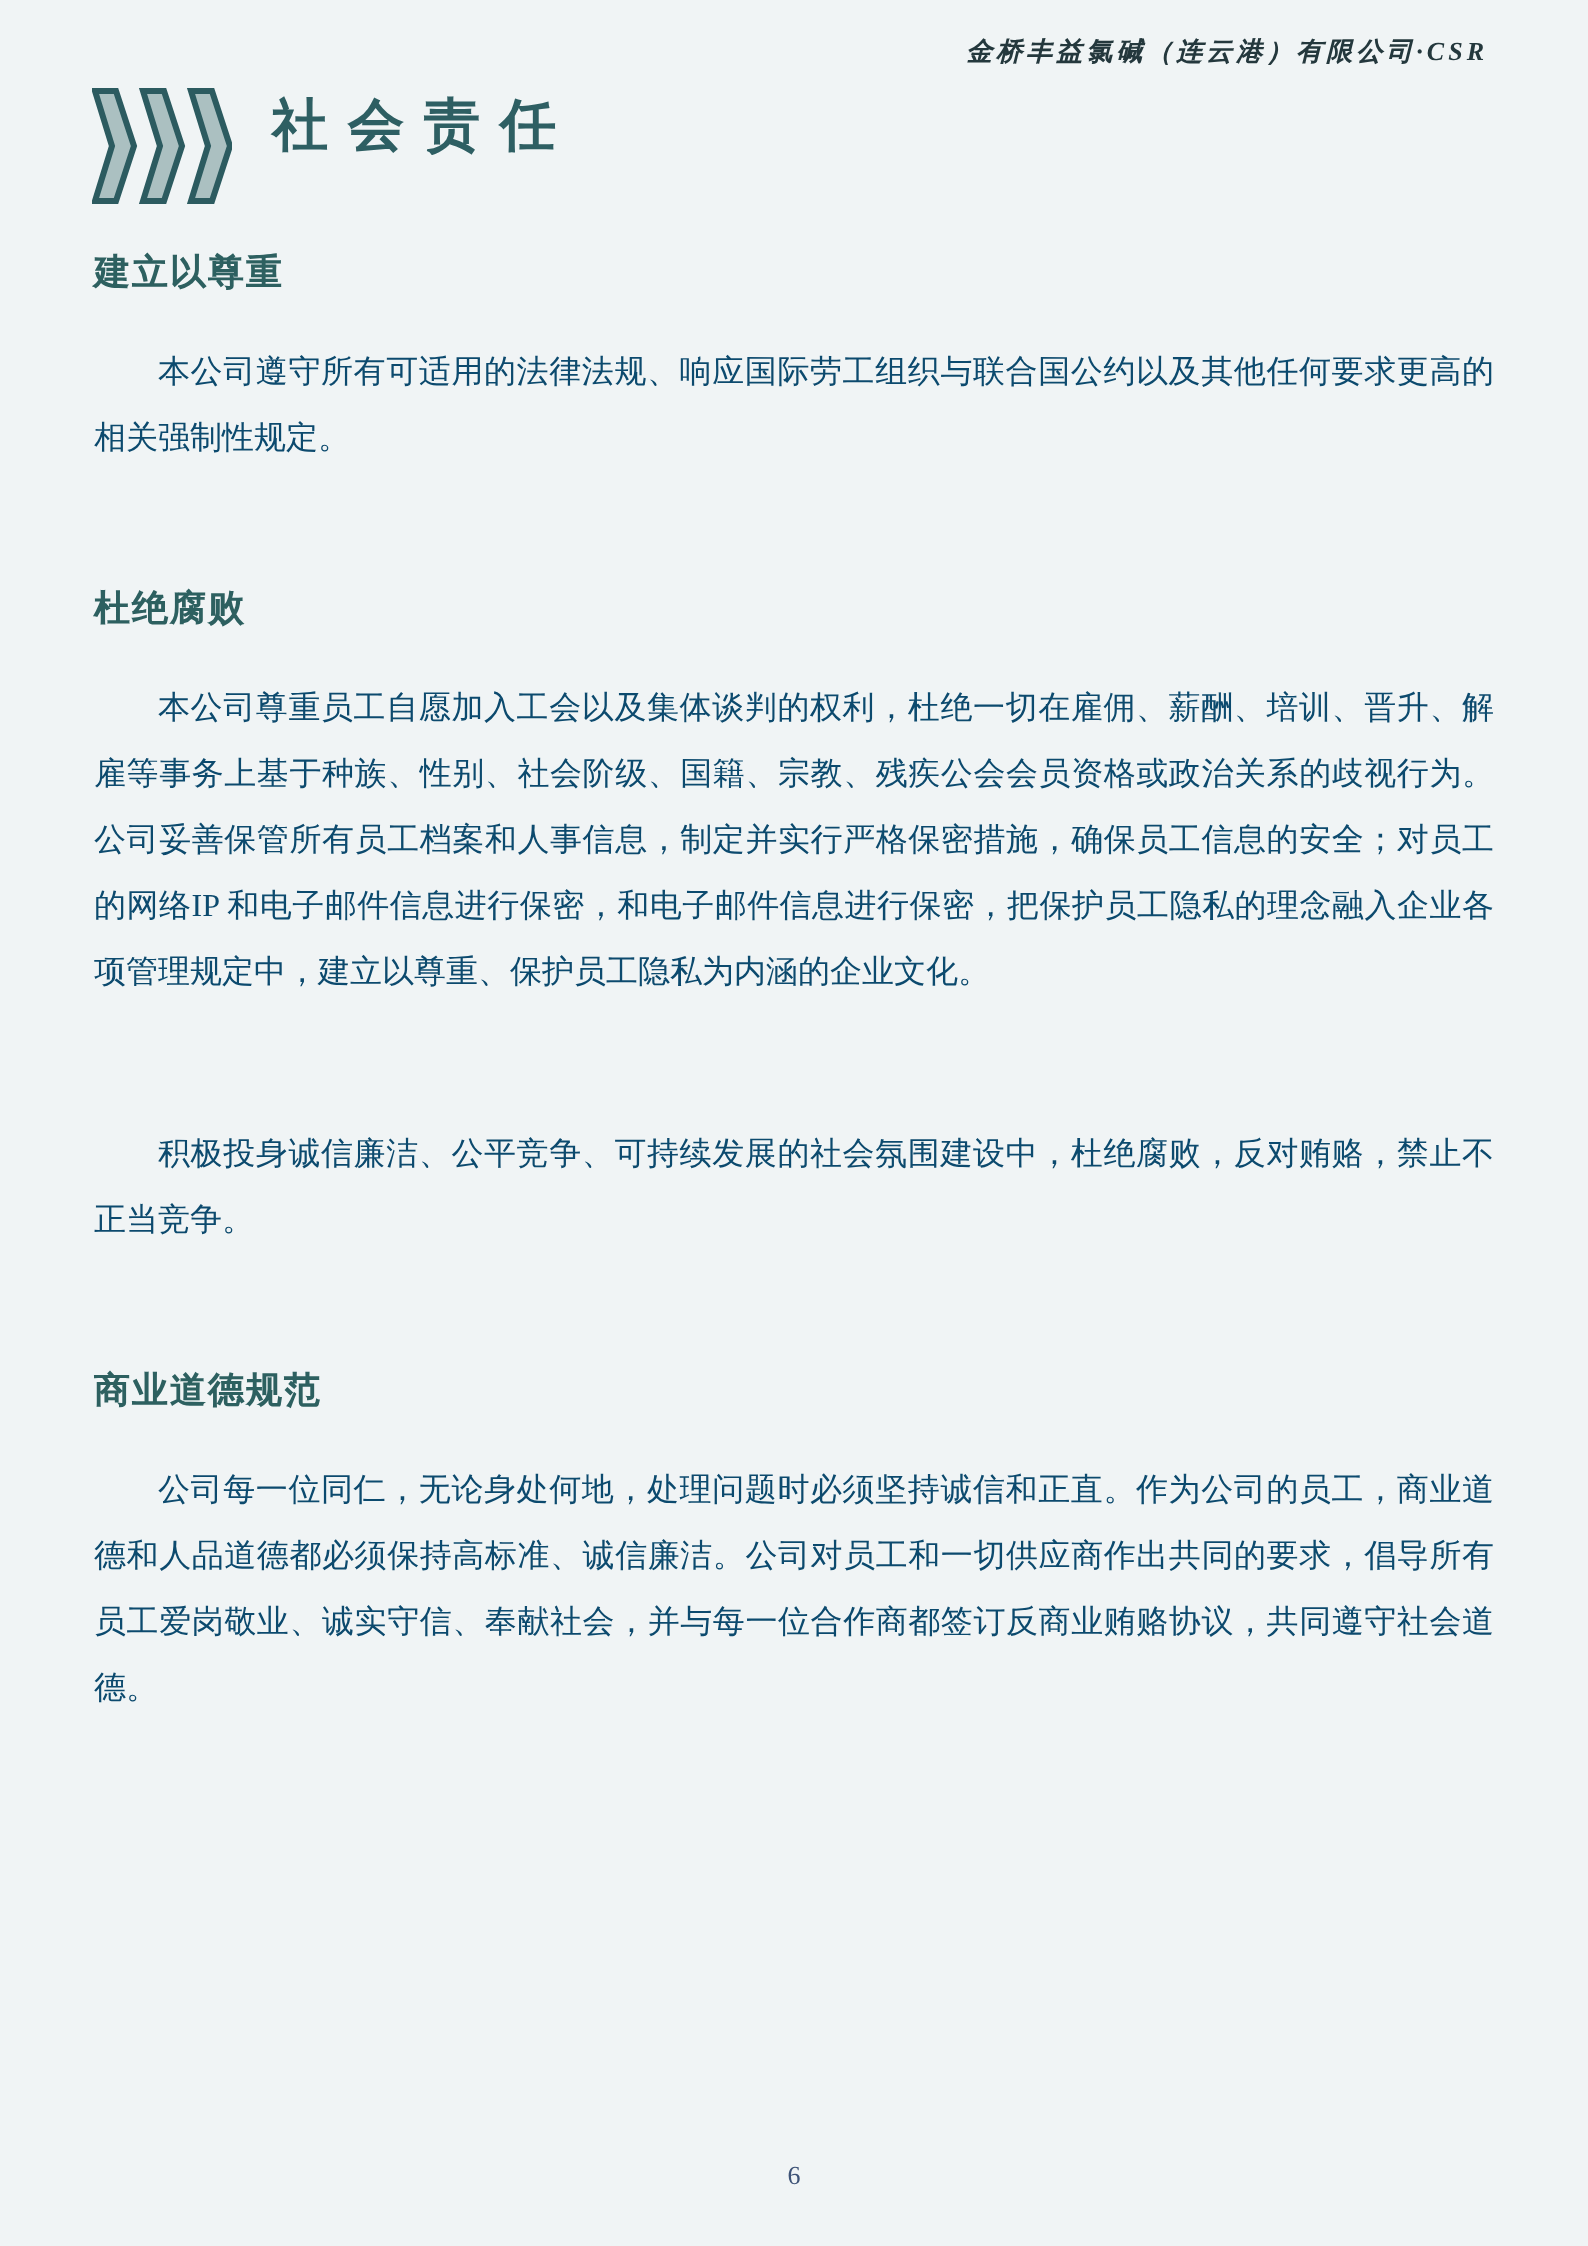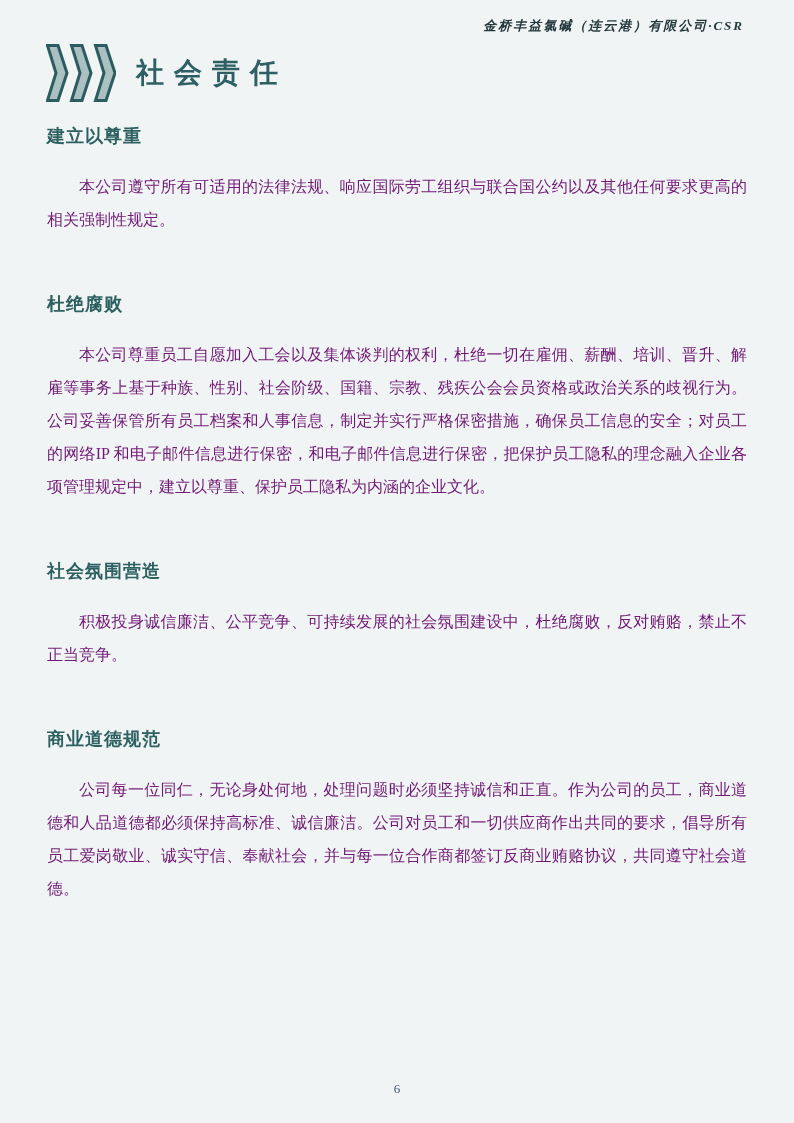--- a/index.html
+++ b/index.html
@@ -30,21 +30,20 @@
     letter-spacing: 2px;
     color: #24383d;
     white-space: nowrap;
   }
   
   .title-row {
     position: absolute;
     top: 44px;
     left: 46px;
     display: flex;
-    align-items: center;
     gap: 20px;
   }
   .chevrons {
     display: block;
   }
   .page-title {
     margin: 0;
     font-family: "Liberation Sans", "DejaVu Sans", sans-serif;
     font-size: 28px;
     font-weight: bold;
@@ -70,21 +69,21 @@
     font-weight: bold;
     color: #2d6060;
     letter-spacing: 1px;
   }
   .sec-body {
     margin: 0;
     font-size: 16px;
     line-height: 33px;
     text-align: justify;
     text-indent: 2em;
-    color: #701a75;
+    color: #0c4a6e;
   }
   
   .doc-footer {
     position: absolute;
     bottom: 26px;
     left: 0;
     width: 100%;
     text-align: center;
   }
   .page-number {
@@ -116,21 +115,20 @@
       <h2 class="sec-heading">建立以尊重</h2>
       <p class="sec-body">本公司遵守所有可适用的法律法规、响应国际劳工组织与联合国公约以及其他任何要求更高的相关强制性规定。</p>
     </section>
 
     <section class="sec">
       <h2 class="sec-heading">杜绝腐败</h2>
       <p class="sec-body">本公司尊重员工自愿加入工会以及集体谈判的权利，杜绝一切在雇佣、薪酬、培训、晋升、解雇等事务上基于种族、性别、社会阶级、国籍、宗教、残疾公会会员资格或政治关系的歧视行为。公司妥善保管所有员工档案和人事信息，制定并实行严格保密措施，确保员工信息的安全；对员工的网络IP 和电子邮件信息进行保密，和电子邮件信息进行保密，把保护员工隐私的理念融入企业各项管理规定中，建立以尊重、保护员工隐私为内涵的企业文化。</p>
     </section>
 
     <section class="sec">
-      <h2 class="sec-heading">社会氛围营造</h2>
       <p class="sec-body">积极投身诚信廉洁、公平竞争、可持续发展的社会氛围建设中，杜绝腐败，反对贿赂，禁止不正当竞争。</p>
     </section>
 
     <section class="sec">
       <h2 class="sec-heading">商业道德规范</h2>
       <p class="sec-body">公司每一位同仁，无论身处何地，处理问题时必须坚持诚信和正直。作为公司的员工，商业道德和人品道德都必须保持高标准、诚信廉洁。公司对员工和一切供应商作出共同的要求，倡导所有员工爱岗敬业、诚实守信、奉献社会，并与每一位合作商都签订反商业贿赂协议，共同遵守社会道德。</p>
     </section>
 
   </main>
 

